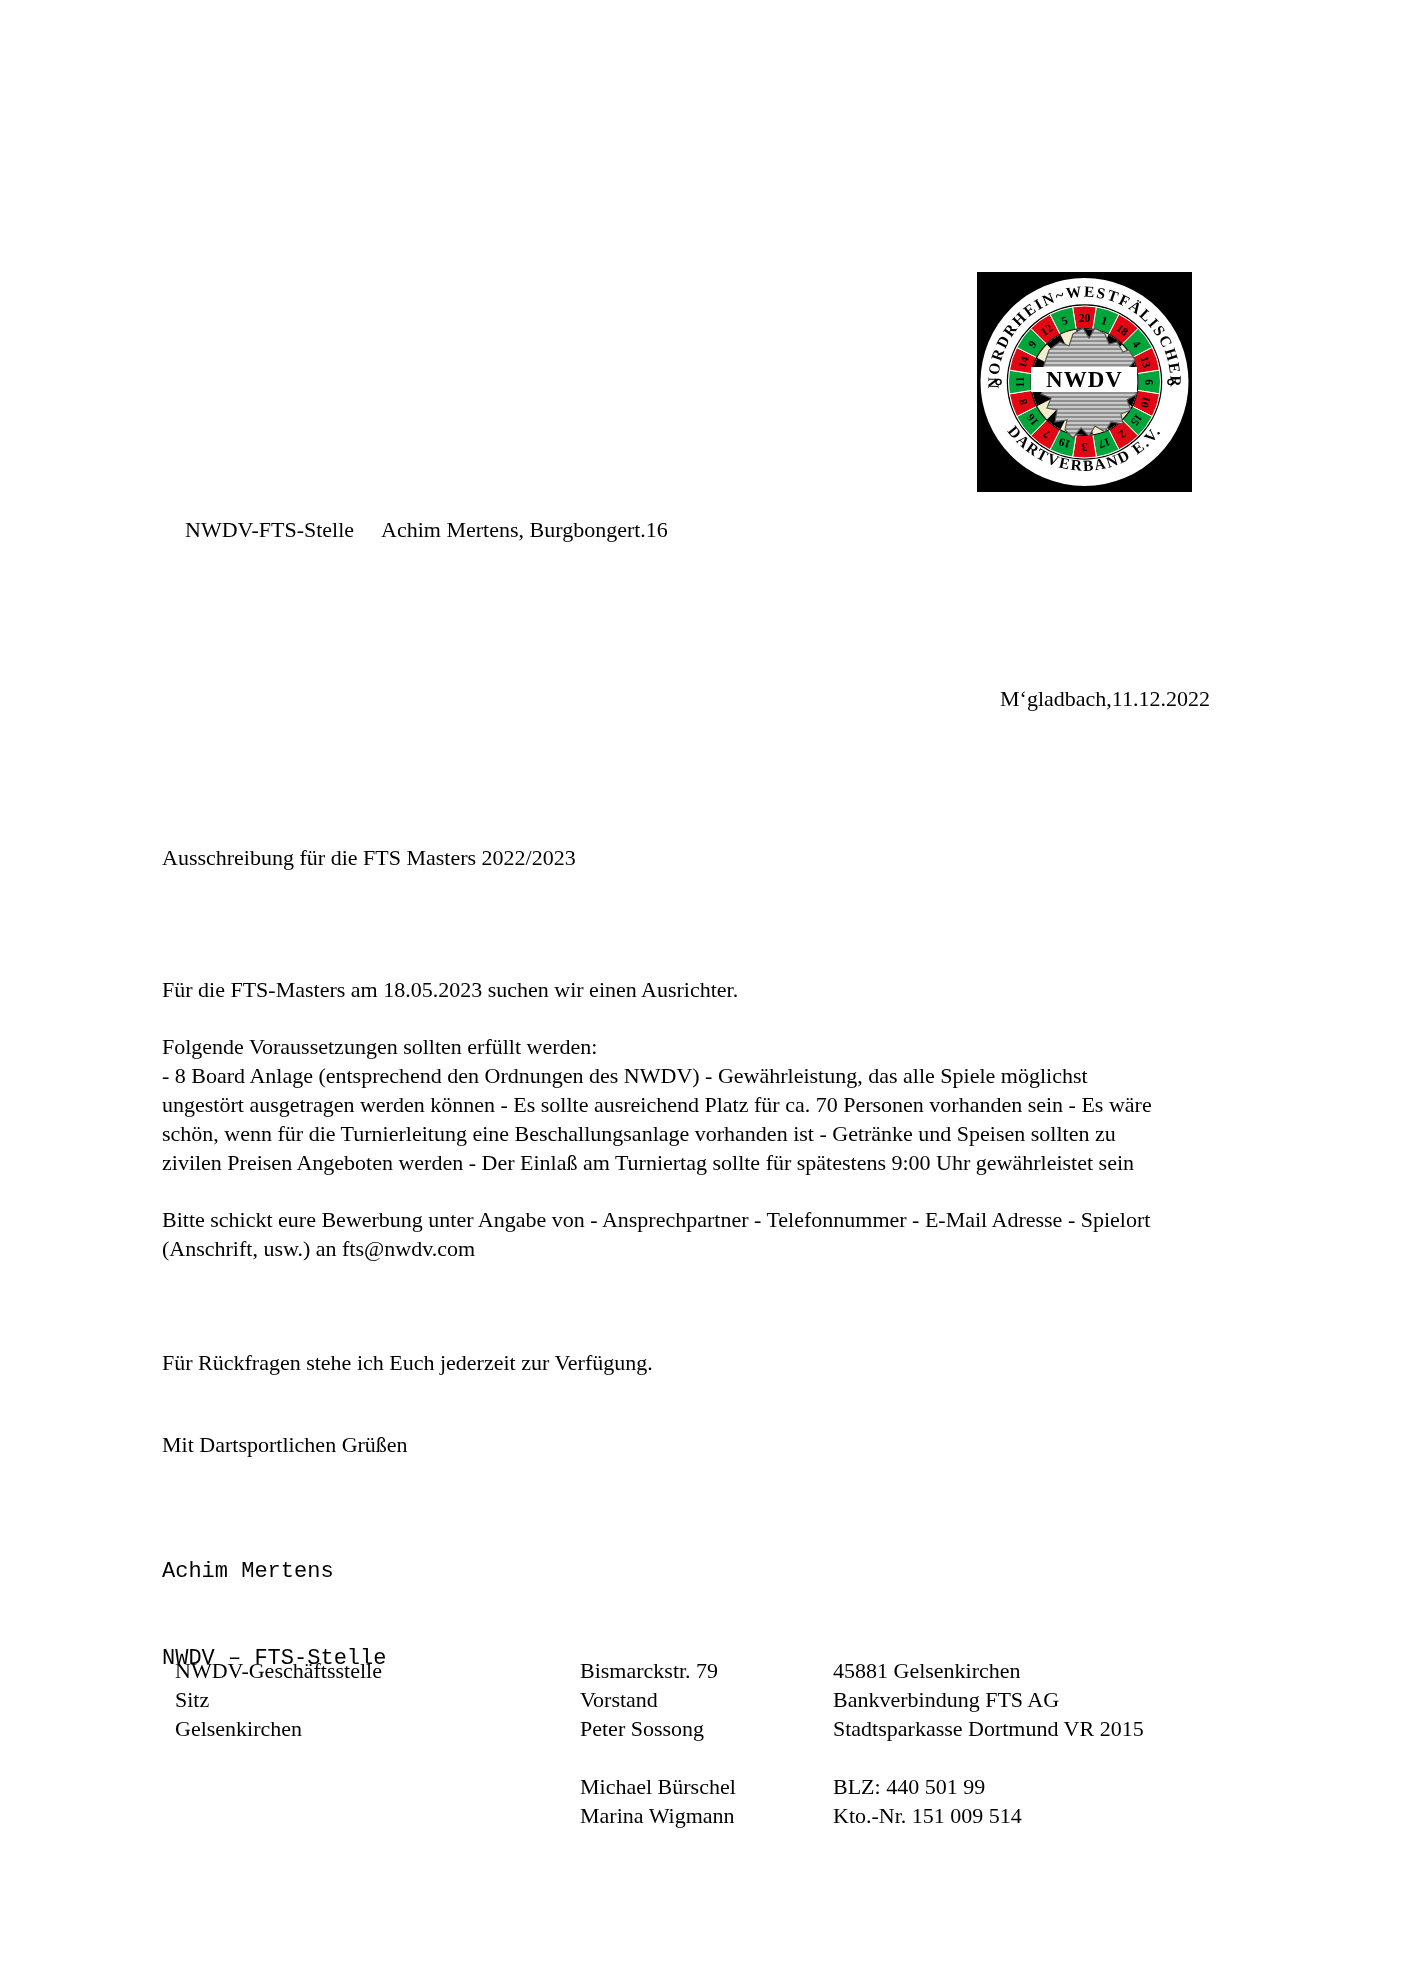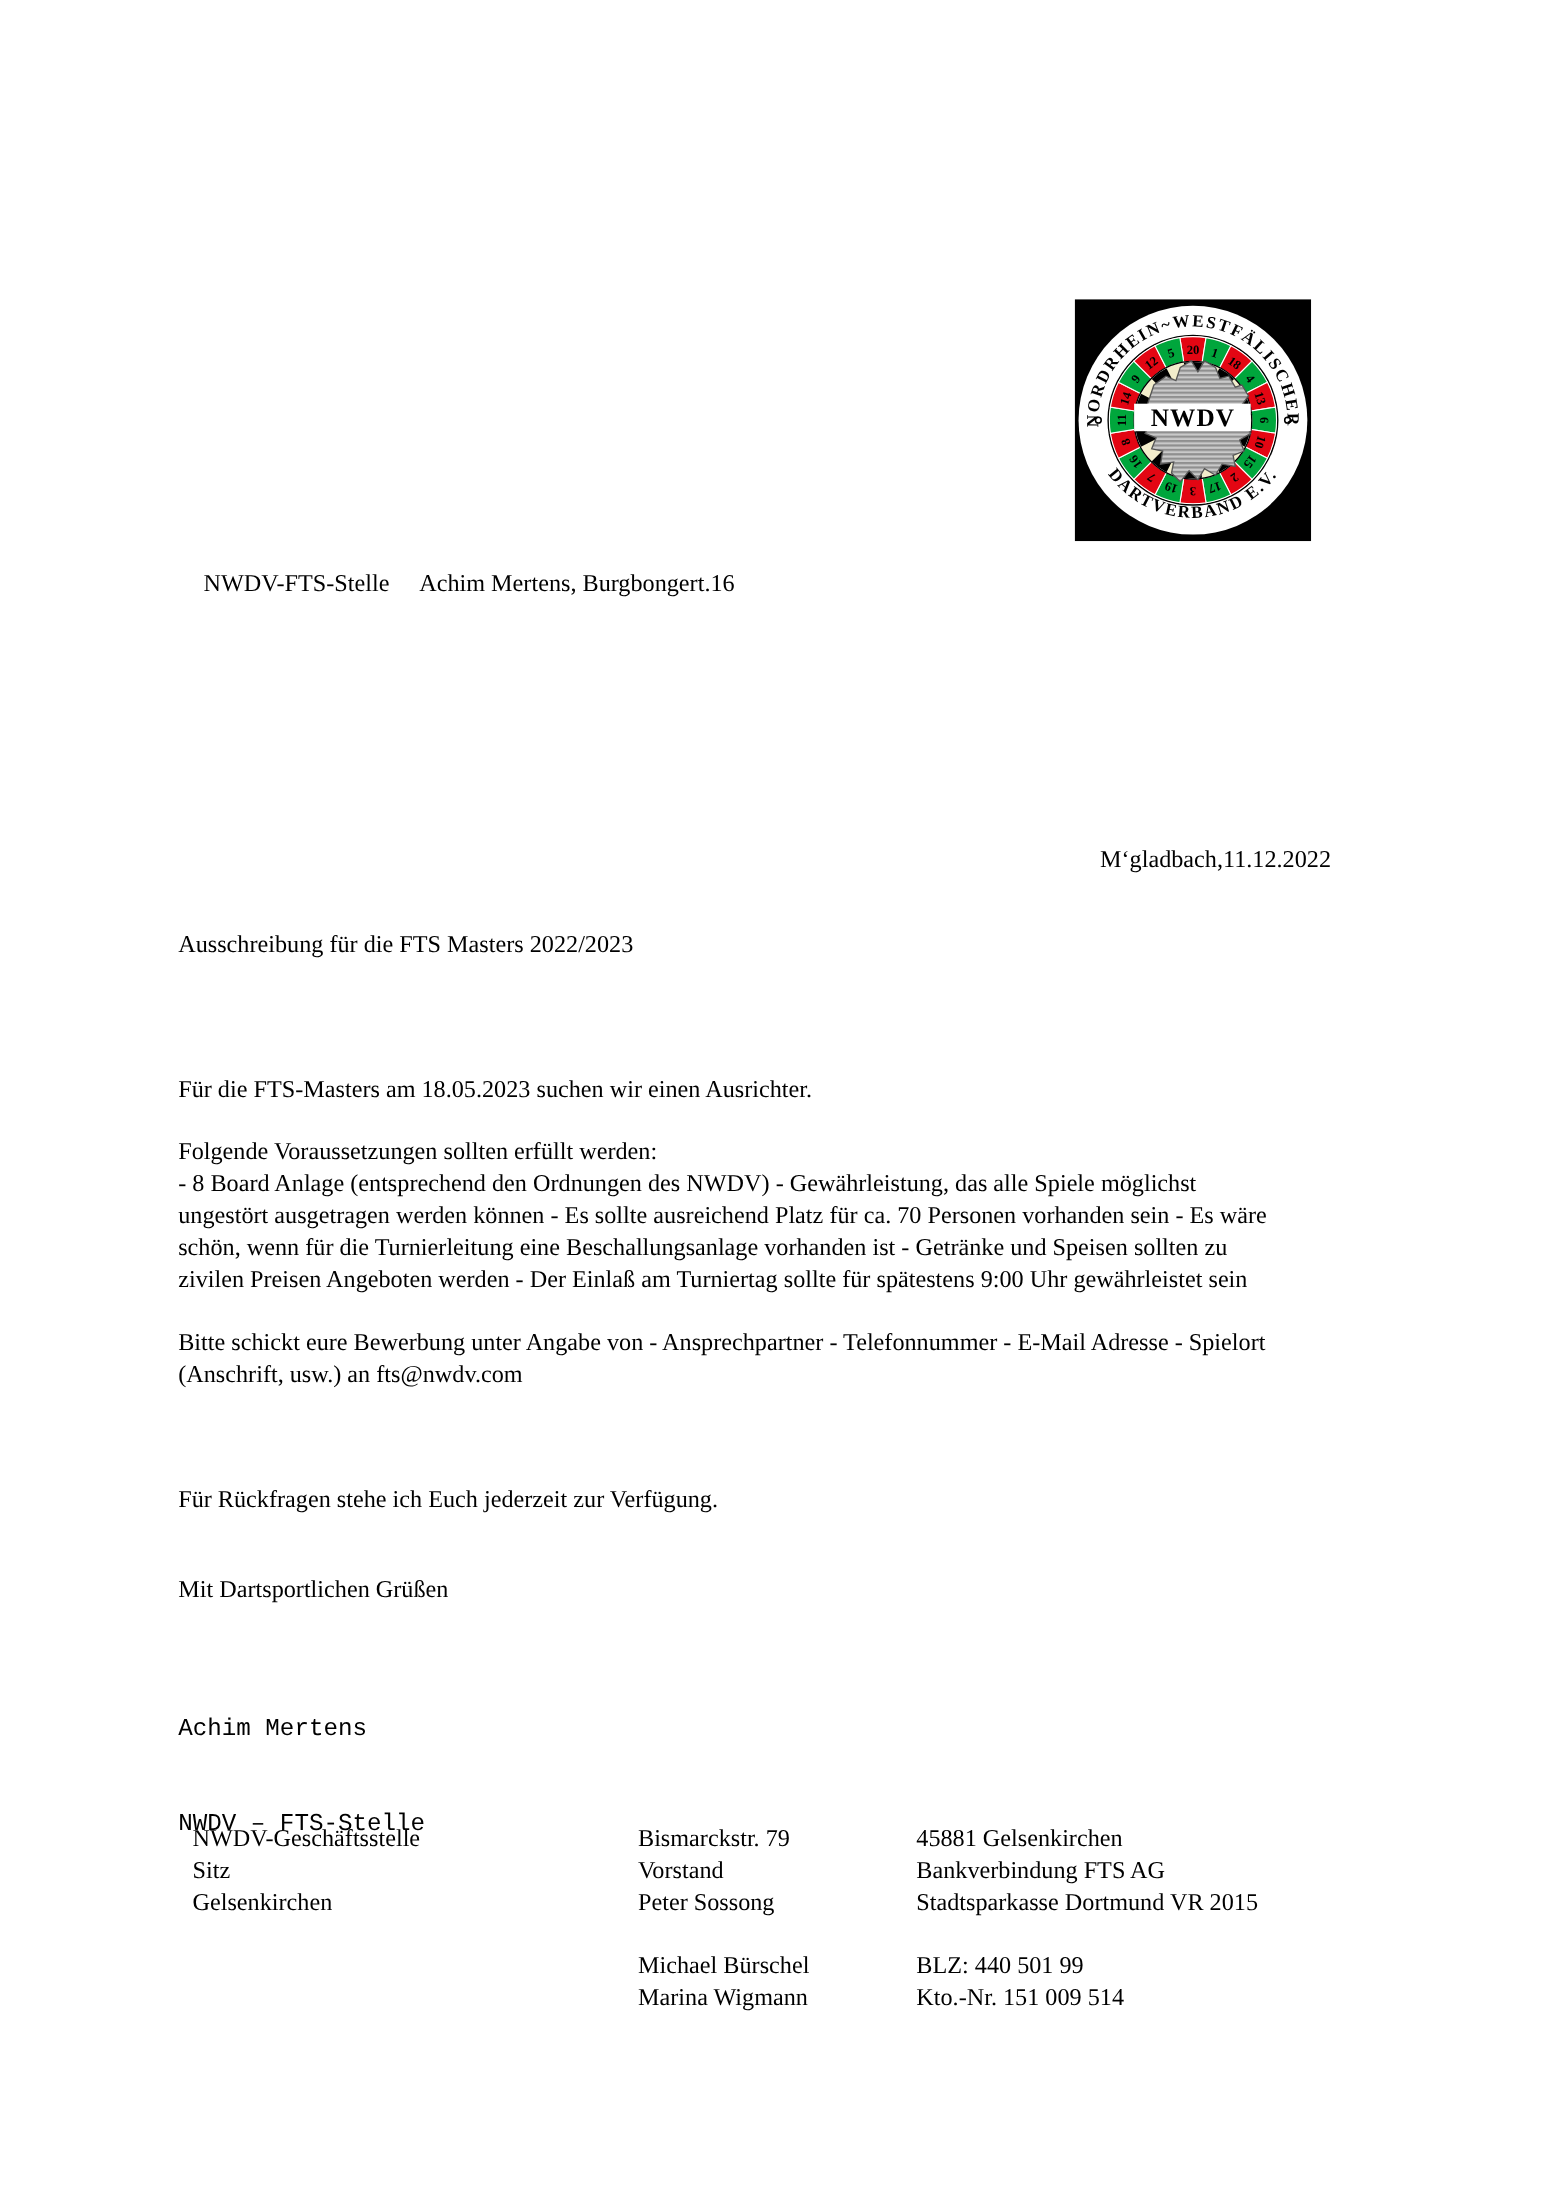--- a/index.html
+++ b/index.html
@@ -8,21 +8,21 @@
     width:1406px;height:1988px;
     background:#ffffff;
     font-family:"Liberation Serif",serif;
     font-size:22px;line-height:29px;color:#000;
     margin:0 auto;overflow:hidden;
   }
   .abs{position:absolute;white-space:pre;}
   #logo{left:955px;top:243px;width:215px;height:220px;}
   #header{left:163px;top:486px;}
   #header .hdr-gap{margin-left:27px;}
-  #date{left:1000px;top:766px;text-align:right;}
+  #date{left:1000px;top:684px;text-align:right;}
   #subject{left:162px;top:843px;}
   #intro{left:162px;top:975px;}
   #requirements{left:162px;top:1032px;}
   #application{left:162px;top:1205px;}
   #deadline{left:162px;top:1291px;}
   #questions{left:162px;top:1348px;}
   #closing{left:162px;top:1420px;margin-top:10px;}
   #signature{left:162px;top:1499px;font-family:Liberation Mono, monospace;}
   #footer-col1{left:175px;top:1656px;}
   #footer-col2{left:580px;top:1656px;}

